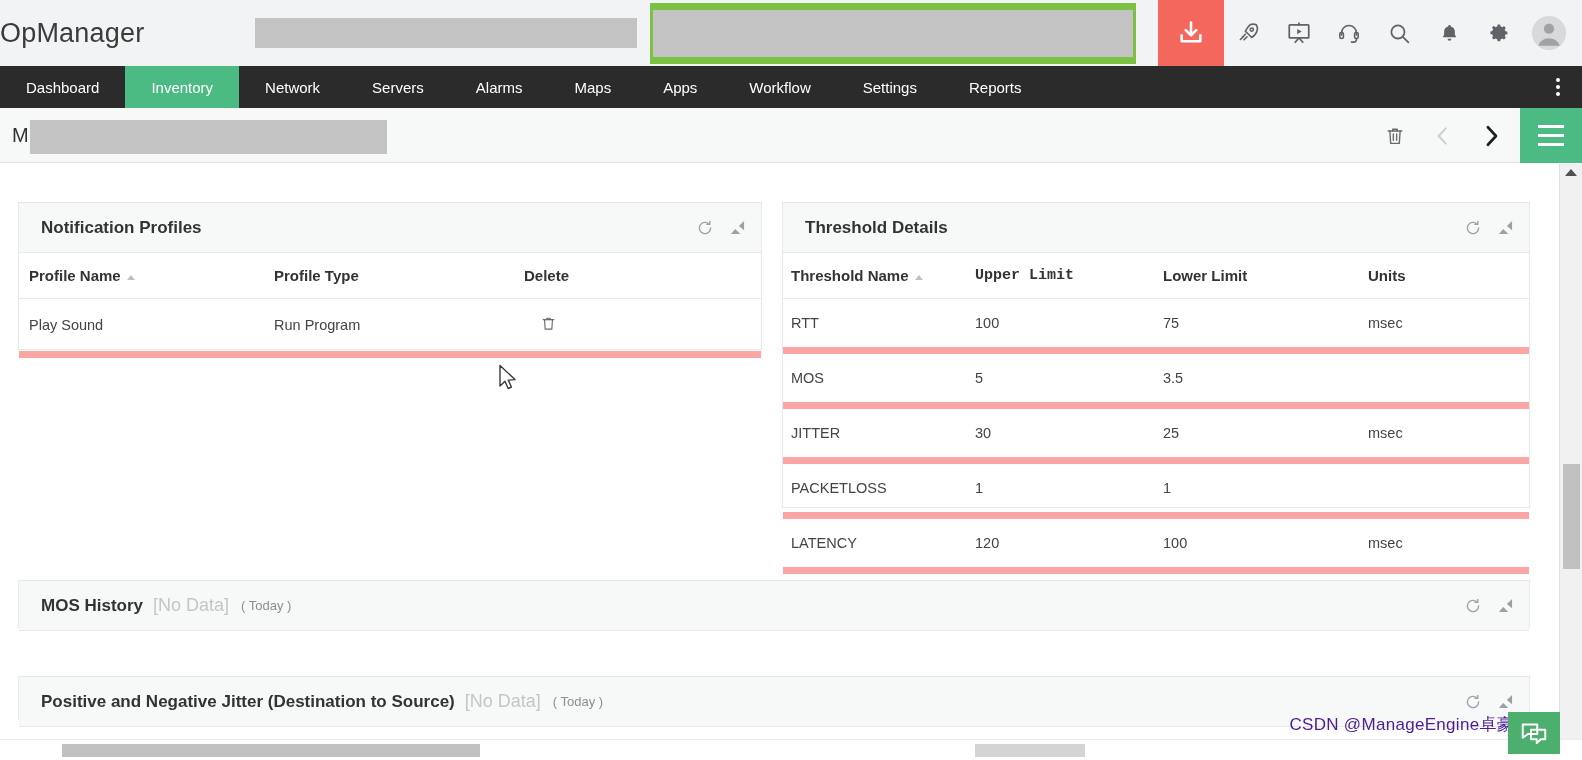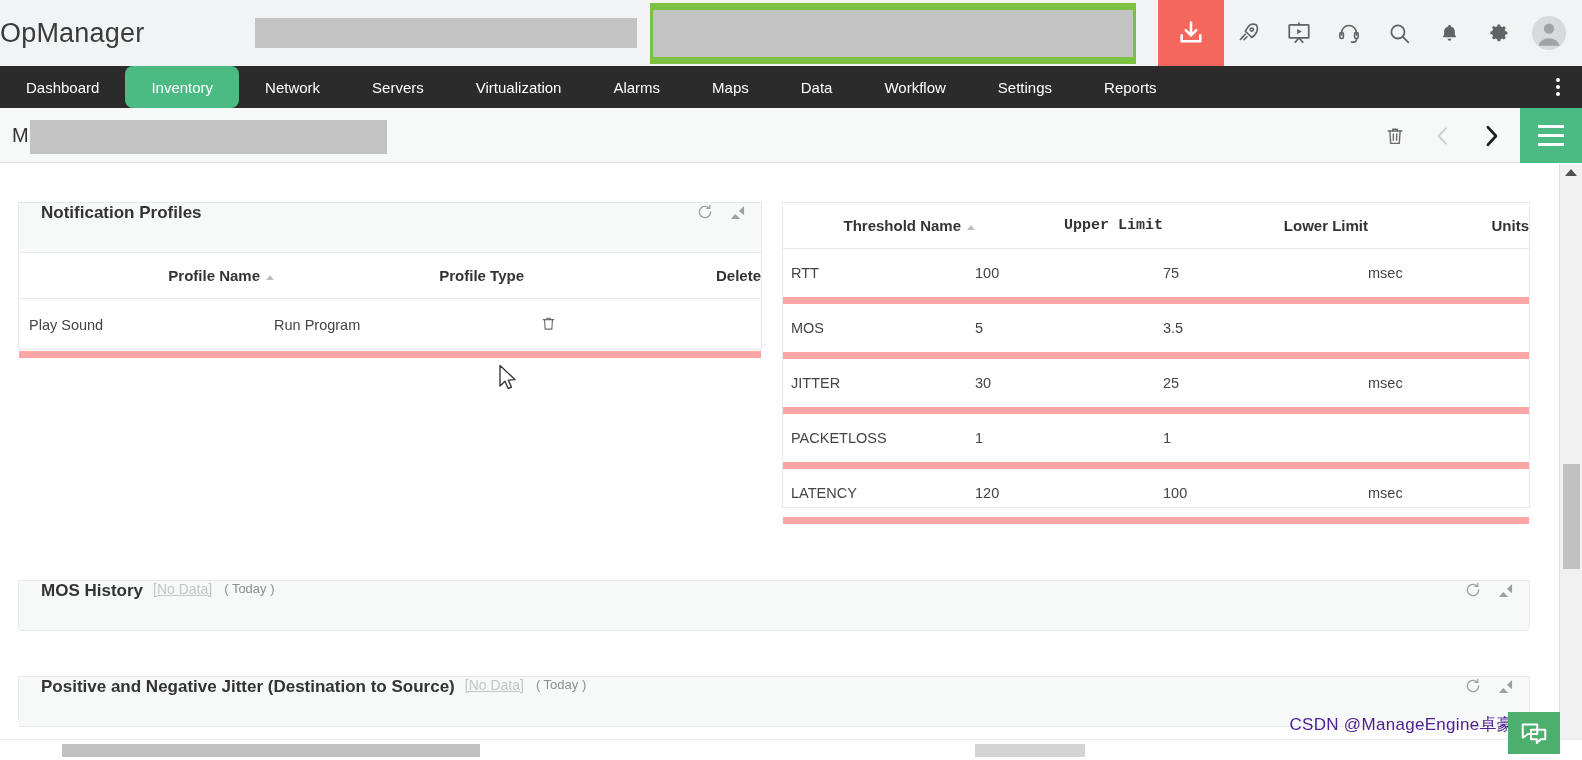--- a/index.html
+++ b/index.html
@@ -88,21 +88,21 @@
   .navtab {
     display: flex;
     align-items: center;
     justify-content: center;
     padding: 0 26px;
     color: #ffffff;
     font-size: 15px;
     cursor: pointer;
     white-space: nowrap;
   }
-  .navtab.active { background: #4cbb83; border-radius: 8px; }
+  .navtab.active { background: #4cbb83; }
   .nav-more {
     position: absolute;
     right: 14px; top: 0;
     height: 42px;
     display: flex;
     flex-direction: column;
     align-items: center;
     justify-content: center;
     gap: 3px;
     cursor: pointer;
@@ -181,35 +181,34 @@
   .panel {
     position: absolute;
     background: #ffffff;
     border: 1px solid #e6e8e9;
   }
   .panel-head {
     height: 50px;
     background: #f7f8f8;
     border-bottom: 1px solid #e6e8e9;
     display: flex;
-    align-items: flex-start;
+    align-items: center;
     padding: 0 16px 0 22px;
   }
   .panel-title {
     font-size: 17px;
     font-weight: bold;
     color: #333333;
     white-space: nowrap;
   }
   .panel-sub-nodata {
-    font-size: 14px;
+    font-size: 18px;
     color: #c3c6c8;
     margin-left: 10px;
     white-space: nowrap;
-    text-decoration: underline;
   }
   .panel-sub-period {
     font-size: 13px;
     color: #8a8f93;
     margin-left: 12px;
     white-space: nowrap;
   }
   .panel-head-actions {
     margin-left: auto;
     display: flex;
@@ -222,21 +221,21 @@
     display: flex;
     align-items: center;
   }
 
   
   table.dtable {
     width: 100%;
     border-collapse: collapse;
   }
   table.dtable th {
-    text-align: right;
+    text-align: left;
     font-size: 15px;
     font-weight: bold;
     color: #333333;
     padding: 14px 0 14px 0;
     border-bottom: 1px solid #e6e8e9;
     white-space: nowrap;
   }
   table.dtable td {
     text-align: left;
     font-size: 14.5px;
@@ -407,24 +406,23 @@
       </div>
 
     </div>
   </div>
 
   <div class="navbar">
     <div class="navtab">Dashboard</div>
     <div class="navtab active">Inventory</div>
     <div class="navtab">Network</div>
     <div class="navtab">Servers</div>
-    <div class="navtab">Virtualization</div>
     <div class="navtab">Alarms</div>
     <div class="navtab">Maps</div>
-    <div class="navtab">Data</div>
+    <div class="navtab">Apps</div>
     <div class="navtab">Workflow</div>
     <div class="navtab">Settings</div>
     <div class="navtab">Reports</div>
 
     <div class="nav-more">
       <i></i>
         <i></i>
         <i></i>
     </div>
   </div>
@@ -503,20 +501,37 @@
                 <path d="M9.5 6.5V4.6h5v1.9"></path>
                 <path d="M6.4 6.5 7.3 20h9.4l.9-13.5"></path>
               </svg>
             </td>
           </tr>
         </tbody>
       </table>
     </div>
 
     <div class="panel" style="left:782px; top:38px; width:748px; height:306px;">
+      <div class="panel-head">
+        <span class="panel-title">Threshold Details</span>
+        <span class="panel-head-actions">
+          <span class="phi">
+            <svg width="18" height="18" viewBox="0 0 24 24" fill="none" stroke="#9aa0a4" stroke-width="1.8" stroke-linecap="round">
+              <path d="M19.5 12a7.5 7.5 0 1 1-2.3-5.4"></path>
+              <path d="M18.4 3.2v3.9h-3.9"></path>
+            </svg>
+          </span>
+          <span class="phi">
+            <svg width="15" height="15" viewBox="0 0 16 16">
+              <path d="M15 1 15 11 9.5 6.5z" fill="#9aa0a4"></path>
+              <path d="M1 15 11 15 5.5 9.5z" fill="#9aa0a4"></path>
+            </svg>
+          </span>
+        </span>
+      </div>
 
       <table class="dtable">
         <thead>
           <tr>
             <th style="width:192px; padding-left:8px;">
               <span>Threshold Name</span><span class="sort-caret"></span>
             </th>
             <th style="width:188px;font-family:Liberation Mono, monospace;">Upper Limit</th>
             <th style="width:205px;margin-left:24px;">Lower Limit</th>
             <th>Units</th>

